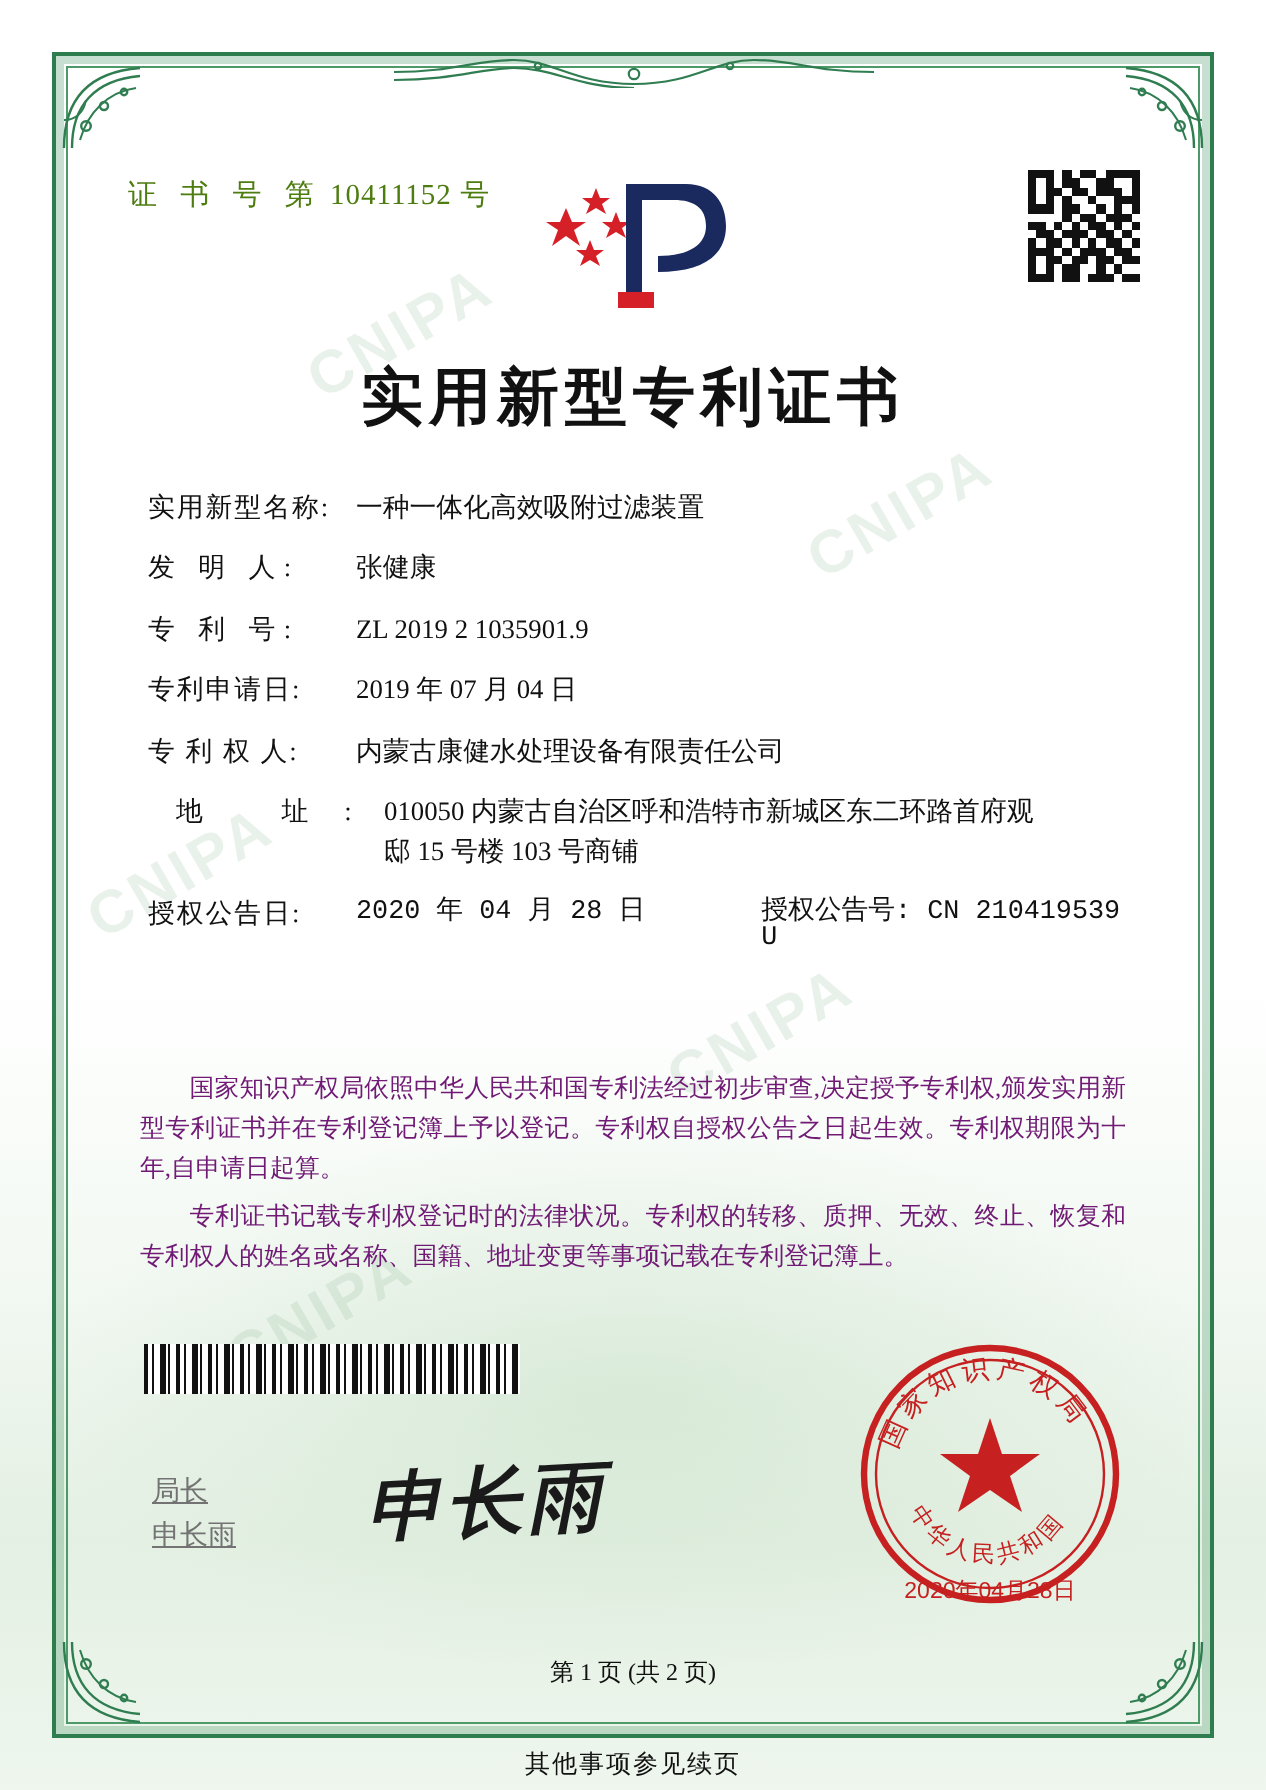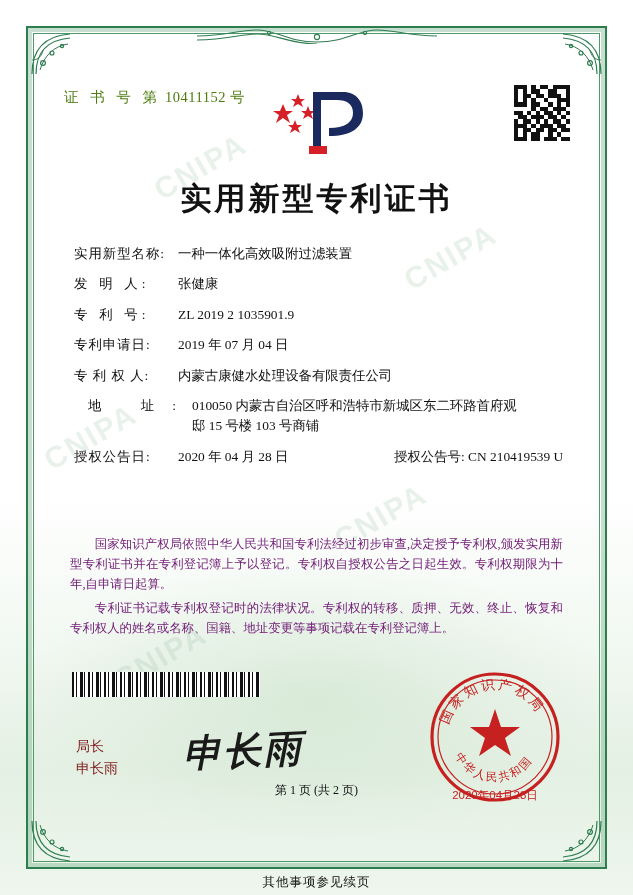--- a/index.html
+++ b/index.html
@@ -144,21 +144,21 @@
   .flabel {
     width: 104px;
     flex: 0 0 104px;
     white-space: nowrap;
   }
   .flabel.sp2 { letter-spacing: 4.2px; }
   .flabel.sp1 { letter-spacing: 1px; }
   .flabel.sp4 { letter-spacing: 18px; margin-left: 14px; }
   .fval { flex: 1; }
   .fval .l2 { display:block; margin-top: 7px; }
-  .frow.two .fval { display: flex; }
+  .frow.two .fval { display: flex; font-family: Liberation Mono, monospace; }
   .frow.two .fval .seg1 { width: 216px; }
   .frow.two .fval .seg2 { }
 
   
   .paras {
     position: absolute;
     left: 70px; top: 534px;
     width: 493px;
     font-size: 12.4px;
     line-height: 1.62;
@@ -179,21 +179,22 @@
         #111 8px, #111 11px, #fff 11px, #fff 12px,
         #111 12px, #111 13px, #fff 13px, #fff 16px);
   }
 
   
   .sig-labels {
     position: absolute;
     left: 76px; top: 736px;
     font-size: 14px;
     line-height: 1.6;
-    color: #7f1d1d;
+    color: #737373;
+    text-decoration: underline;
   }
   .sig-script {
     position: absolute;
     left: 183px; top: 726px;
     font-family: "DejaVu Serif", serif;
     font-style: italic;
     font-weight: bold;
     font-size: 38px;
     color: #1a1a1a;
     letter-spacing: 2px;
@@ -211,21 +212,21 @@
     right: 72px; bottom: 92px;
     width: 132px;
     text-align: center;
     font-size: 11.5px;
     color: #c62020;
     font-family: "Liberation Sans", sans-serif;
   }
 
   .page-num {
     position: absolute;
-    left: 0; right: 0; top: 782px;
+    left: 0; right: 0; top: 828px;
     text-align: center;
     font-size: 12px;
     color: #111;
   }
   .footer-note {
     position: absolute;
     left: 0; right: 0; top: 874px;
     text-align: center;
     font-size: 12.5px;
     color: #111;

